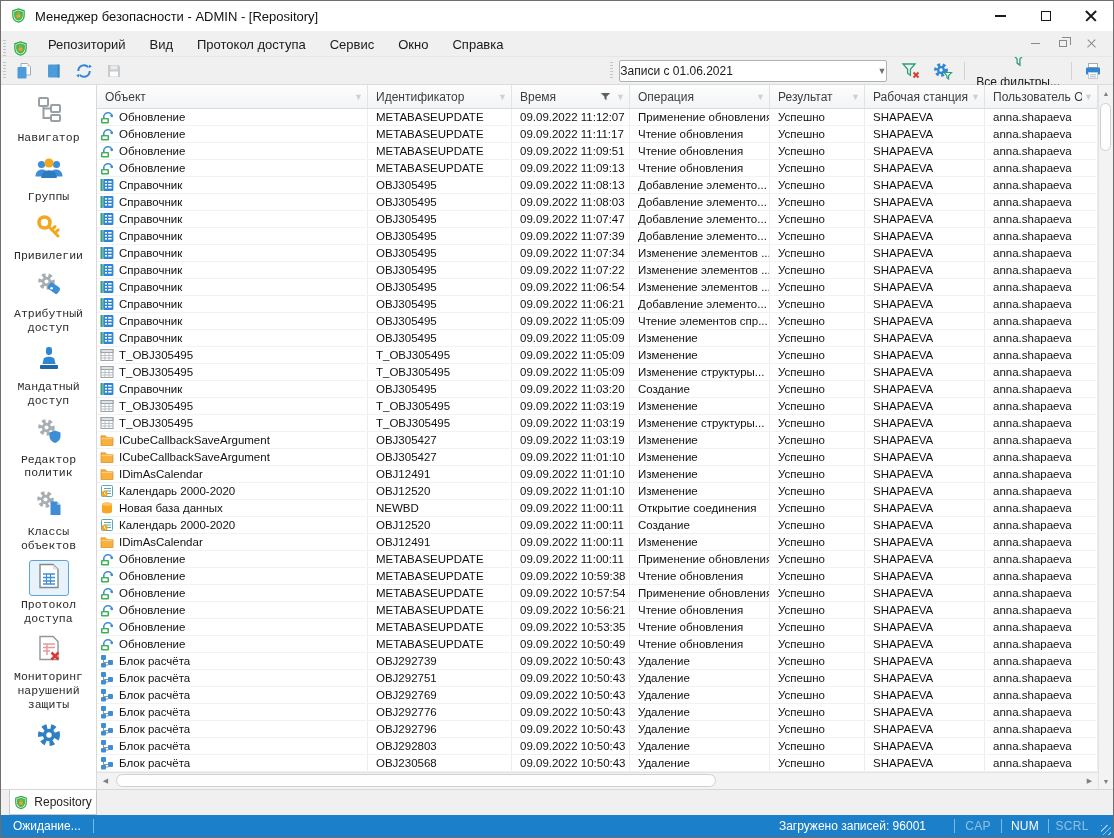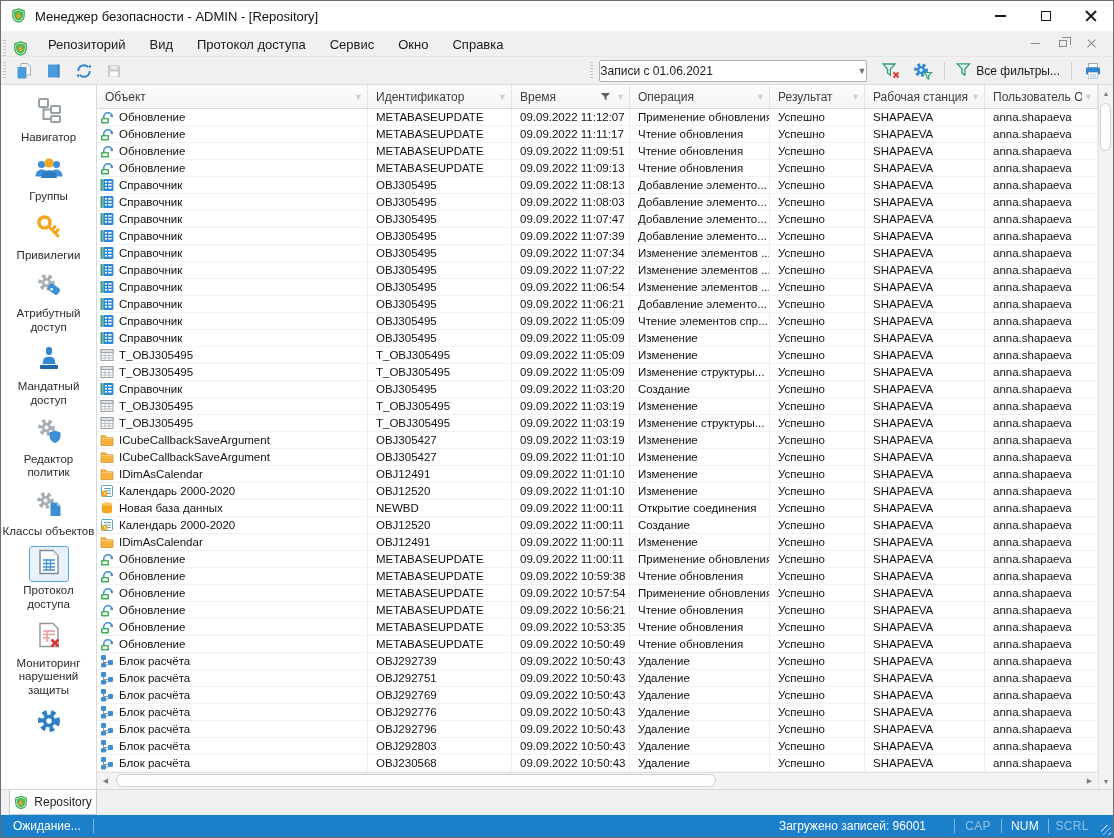--- a/index.html
+++ b/index.html
@@ -46,28 +46,28 @@
   .tb-btn svg { display:block; }
   .tb-btn.disabled { opacity:.9; }
   .tb-right { margin-left:auto; display:flex; align-items:center; padding-right:6px; }
   .tb-right .grip { width:3px; height:18px; margin-right:6px;
     background-image:repeating-linear-gradient(#c3c3c3 0 1px, transparent 1px 3px); }
   .combo { width:268px; height:22px; background:#fff; border:1px solid #adb2b8; border-radius:2px;
            display:flex; align-items:center; padding:0 0; margin-right:10px; }
   .combo .cval { flex:1; font-size:12px; color:#1a1a1a; }
   .combo .carrow { color:#6f7479; font-size:9px; }
   .vsep { width:1px; height:18px; background:#d2d2d2; margin:0 7px; }
-  .allfilters { display:flex; align-items:center; gap:5px; padding:2px 4px; }
+  .allfilters { display:flex; align-items:center; gap:5px; padding:2px 4px;flex-direction:column; }
   .allfilters span.lbl { font-size:12px; color:#1a1a1a; }
 
   
   .main { flex:1; display:flex; min-height:0; background:#fff; }
   .sidebar { width:96px; flex:none; background:#fff; border-right:1px solid #d9d9d9;
              display:flex; flex-direction:column; align-items:center; padding-top:8px; overflow:hidden; }
-  .side-item { display:flex; flex-direction:column; align-items:center; width:94px; margin-bottom:7px; cursor:default; }
+  .side-item { display:flex; flex-direction:column; align-items:center; width:94px; margin-bottom:7px; cursor:default;font-family:Liberation Mono, monospace; }
   .side-iconbox { width:40px; height:36px; display:flex; align-items:center; justify-content:center; border:1px solid transparent; border-radius:3px; }
   .side-item.selected .side-iconbox { border:1px solid #5ea3dc; background:#e8f2fb; }
   .side-label { font-size:11.5px; color:#2b2b2b; text-align:center; line-height:1.2; margin-top:2px; width:92px; }
 
   .content { flex:1; display:flex; min-width:0; }
   .gridmain { flex:1; display:flex; flex-direction:column; min-width:0; }
 
   .ghead { height:24px; display:flex; flex:none; background:linear-gradient(#fdfdfd,#f3f4f6);
            border-bottom:1px solid #d8dadc; }
   .hc { display:flex; align-items:center; padding:0 4px 0 8px; border-right:1px solid #e1e3e5;

